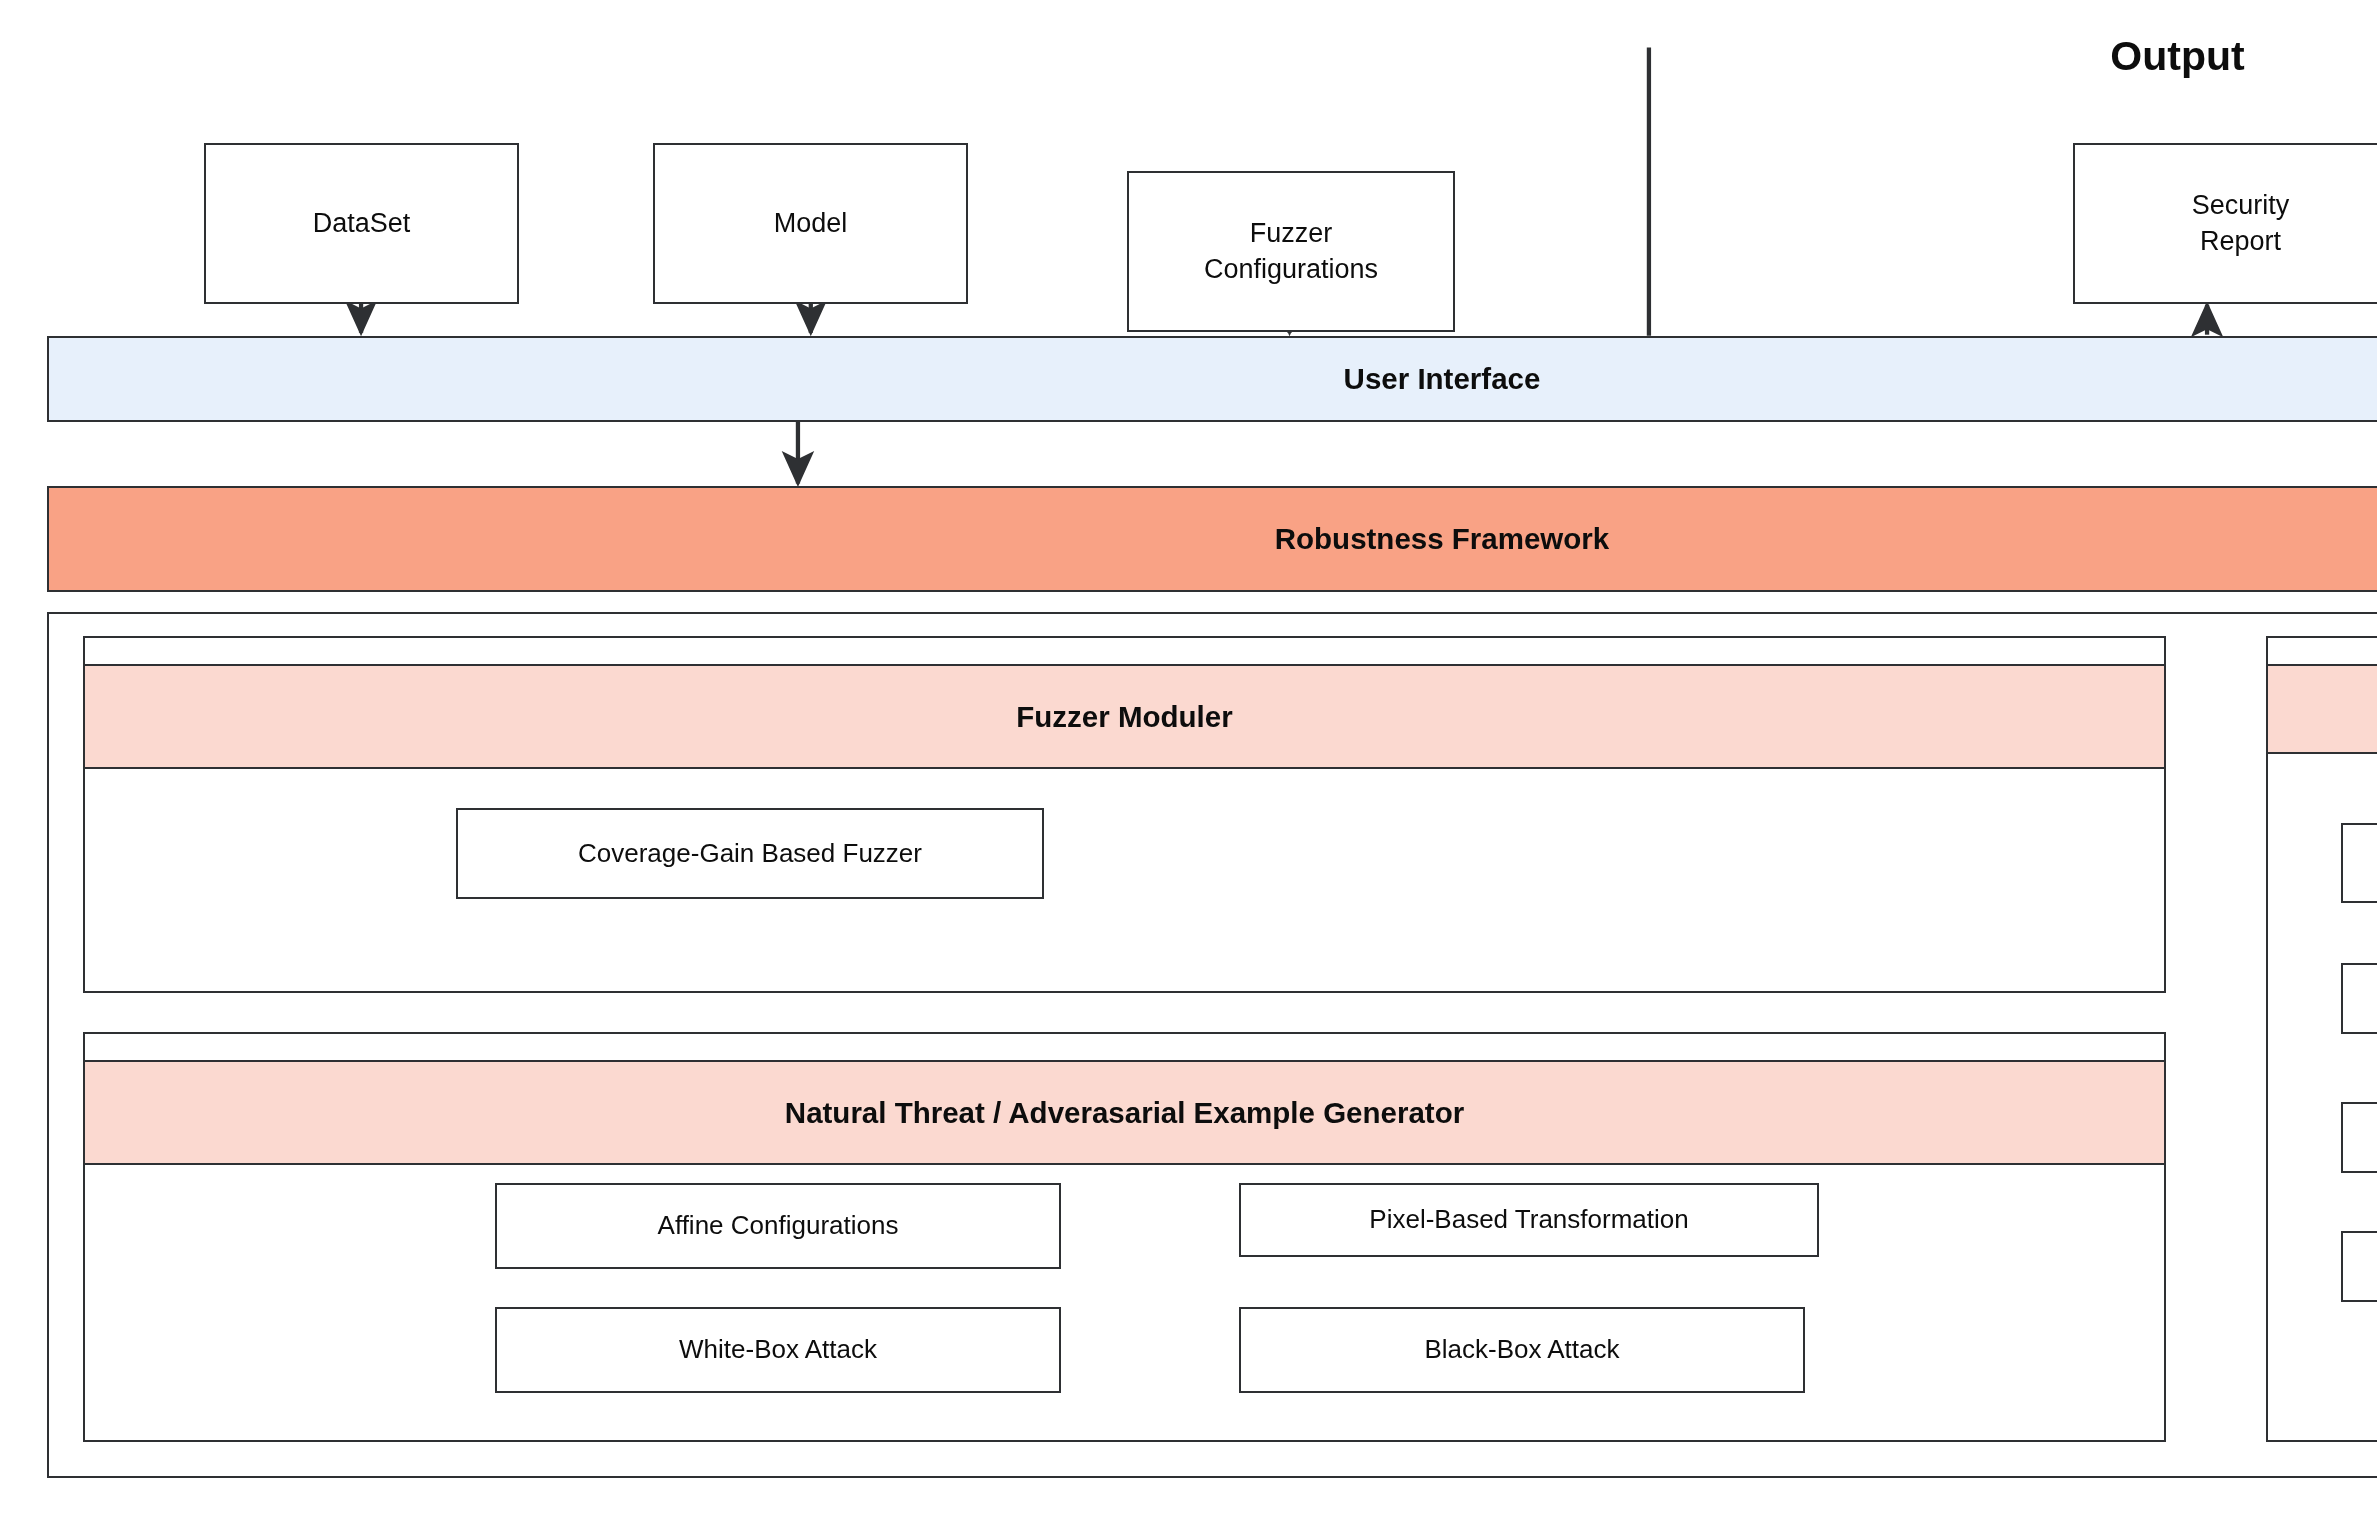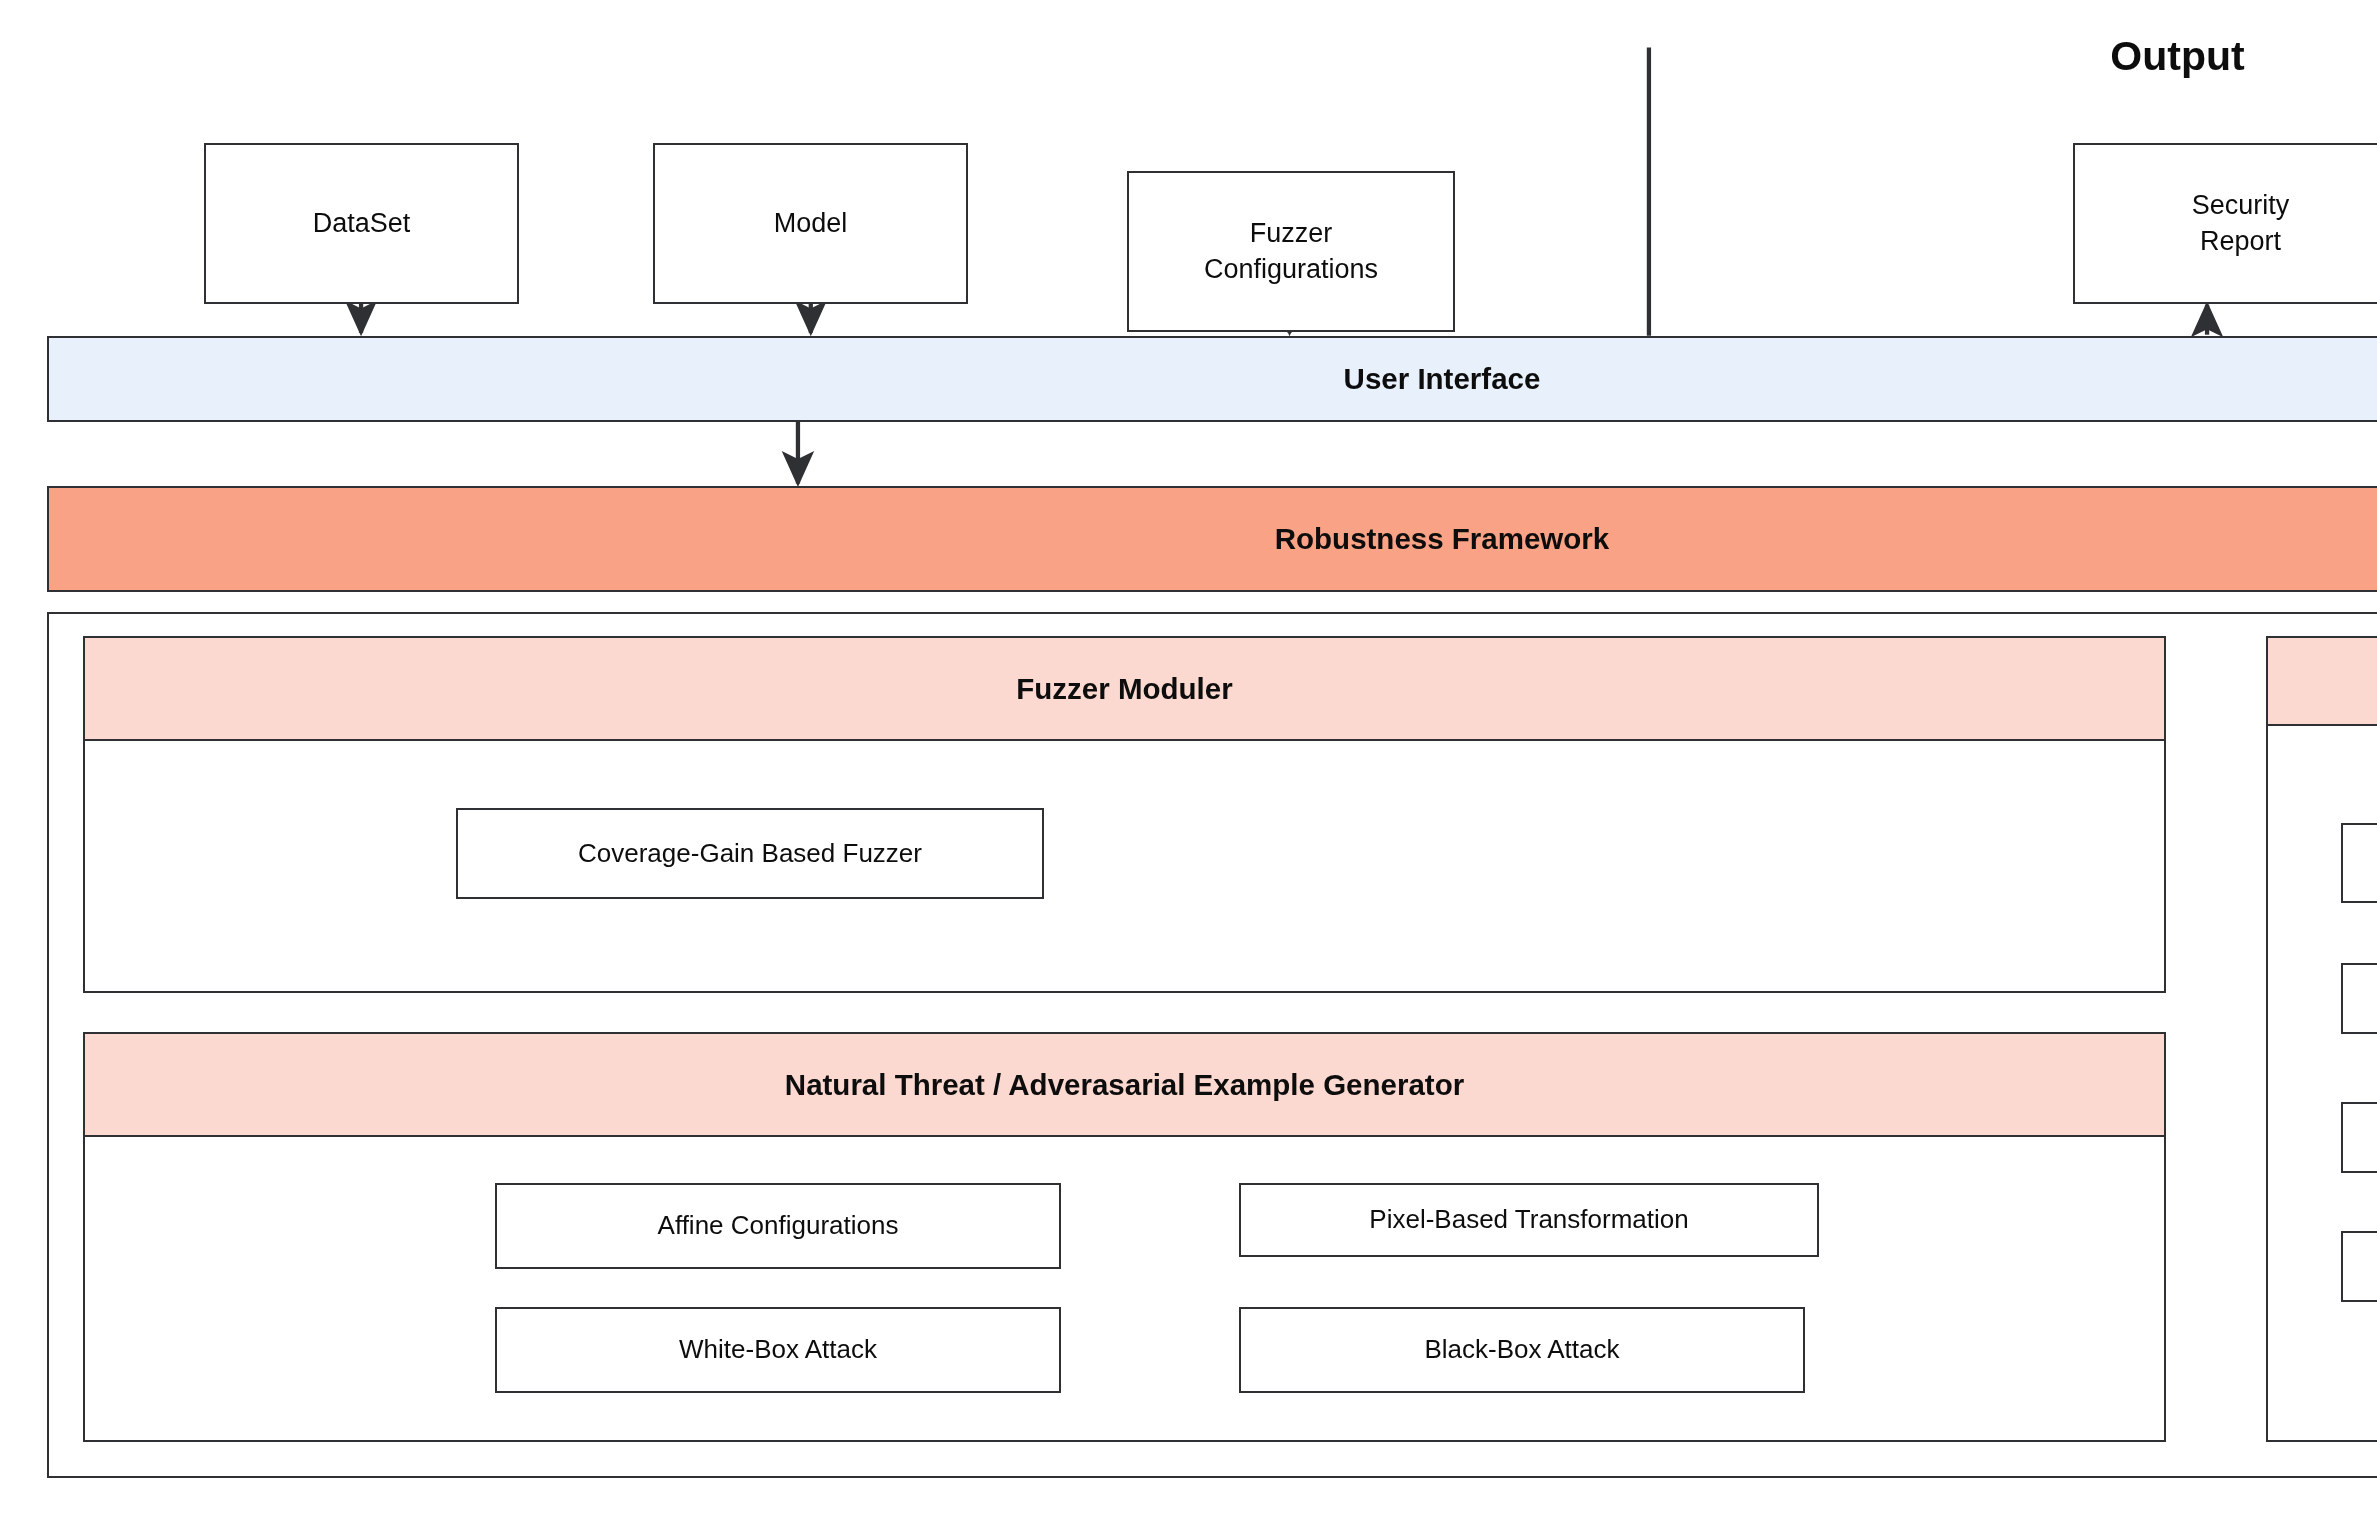--- a/index.html
+++ b/index.html
@@ -82,20 +82,21 @@
   .panel-header {
     position: absolute;
     box-sizing: border-box;
     background: #fbd9d0;
     border: 2.4px solid #2e3033;
     display: flex;
     align-items: center;
     justify-content: center;
     font-weight: bold;
     color: #0d0d0d;
+    margin-top: 28px;
   }
   .outer-frame {
     position: absolute;
     box-sizing: border-box;
     border: 2.4px solid #2e3033;
     background: #ffffff;
   }
 
   
   .fs-io    { font-size: 27px; }

